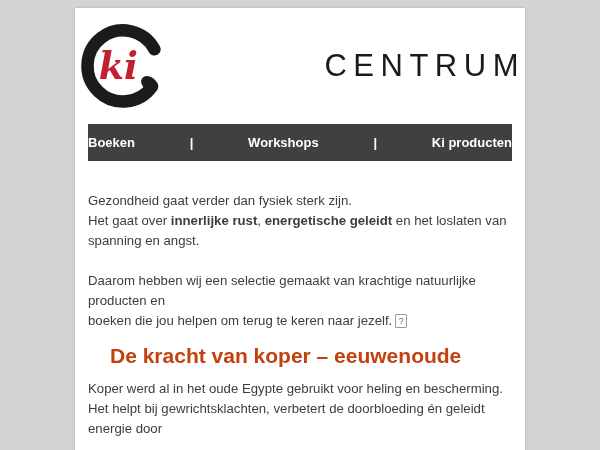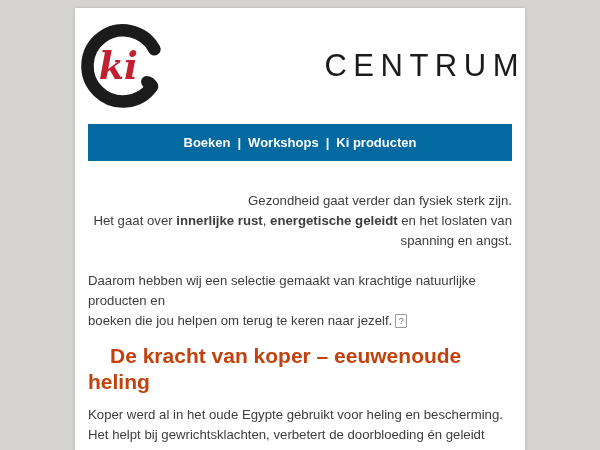--- a/index.html
+++ b/index.html
@@ -29,21 +29,21 @@
     display:flex; align-items:center; justify-content:center;
     color:#ffffff; font-size:13px; font-weight:bold; gap:7px;
   }
   .nav-item { cursor:pointer; }
   
   .content {
     padding:0 13px; color:#3d3d3d;
     font-size:13.2px; line-height:20px;
   }
   .content p { margin:0 0 4px; }
-  .p-first { margin-top:30px !important;text-align:right; }
+  .p-first { margin-top:30px !important; }
   .p-second { margin-top:20px !important; }
   b.hl { font-weight:bold; }
   .heading {
     color:#e42320; font-size:21px; font-weight:bold;
     line-height:26px; margin:12px 0 10px;
   }
   .heading .hl1 { display:block; padding-left:22px; }
   .heading .hl2 { display:block; }
   .p-koper { margin-top:10px !important; }
   .missing-glyph {
@@ -63,21 +63,21 @@
       <svg viewBox="0 0 100 100" width="96" height="96" aria-hidden="true">
         <path d="M 80.3 71.2 A 37 37 0 1 1 82.7 32.6" fill="none" stroke="#1b1b1b" stroke-width="13" stroke-linecap="round"></path>
         <path d="M 63.5 85.2 A 36 36 0 0 1 17.5 60" fill="none" stroke="#1b1b1b" stroke-width="4" stroke-linecap="round" opacity="0.85"></path>
         <ellipse cx="77.5" cy="68.5" rx="9.5" ry="7" transform="rotate(38 77.5 68.5)" fill="#1b1b1b"></ellipse>
         <text x="45" y="64" text-anchor="middle" font-family="DejaVu Serif, serif" font-style="italic" font-weight="bold" font-size="38" fill="#c22030">ki</text>
       </svg>
     </div>
     <div class="wordmark">CENTRUM</div>
   </div>
 
-  <div class="navbar" style="background: #0369a1; color: rgb(255, 255, 255);">
+  <div class="navbar" style="background: #404040; color: rgb(255, 255, 255); justify-content: space-between;">
     <span class="nav-item">Boeken</span>
     <span class="nav-sep">|</span>
     <span class="nav-item">Workshops</span>
     <span class="nav-sep">|</span>
     <span class="nav-item">Ki producten</span>
   </div>
 
   <div class="content">
 
     <p class="p-first">
@@ -86,21 +86,20 @@
       <span>spanning en angst.</span>
     </p>
 
     <p class="p-second">
       <span>Daarom hebben wij een selectie gemaakt van krachtige natuurlijke producten en</span><br>
       <span>boeken die jou helpen om terug te keren naar jezelf.</span><span class="missing-glyph">?</span>
     </p>
 
     <h2 class="heading" style="color: #c2410c;">
       <span class="hl1">De kracht van koper – eeuwenoude</span>
-      <span class="hl2">heling</span>
     </h2>
 
     <p class="p-koper">
       <span>Koper werd al in het oude Egypte gebruikt voor heling en bescherming.</span><br>
       <span>Het helpt bij gewrichtsklachten, verbetert de doorbloeding én geleidt energie door</span><br>
       
     </p>
 
   </div>
 </div>

